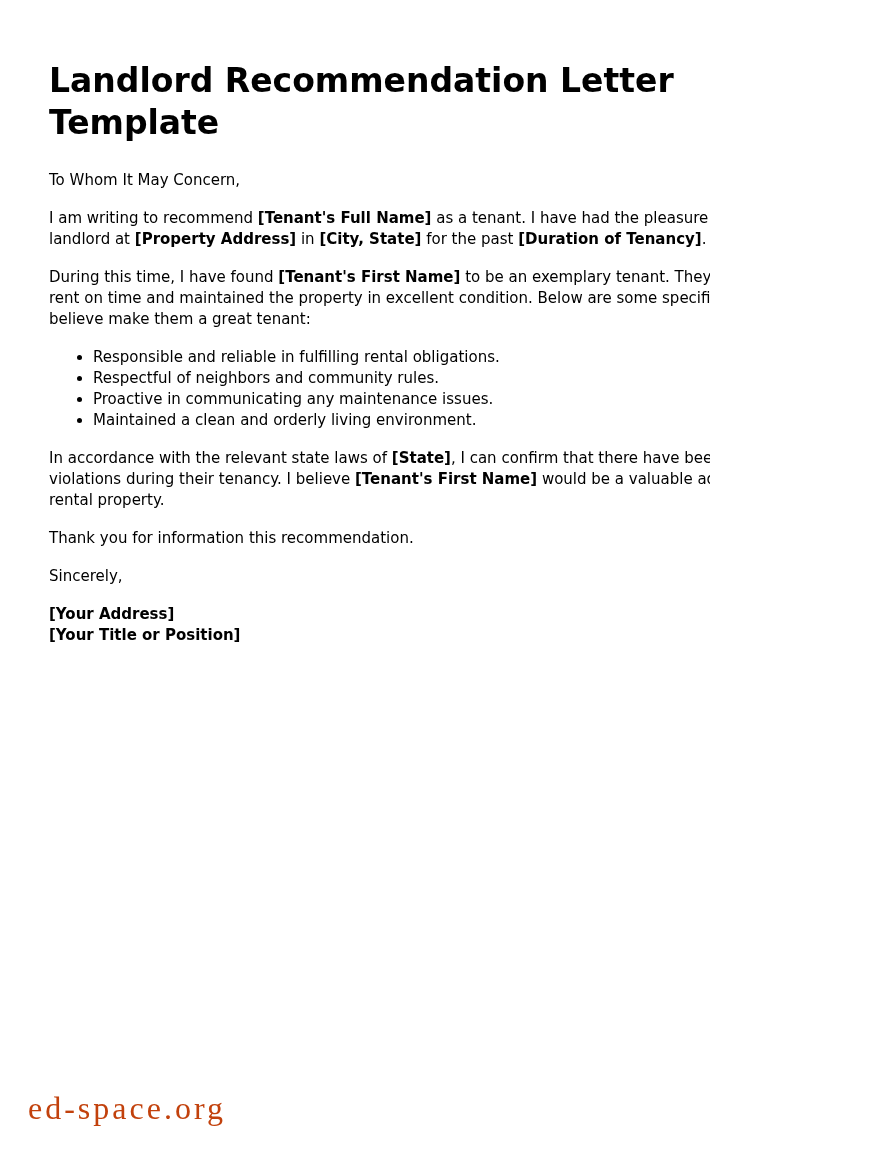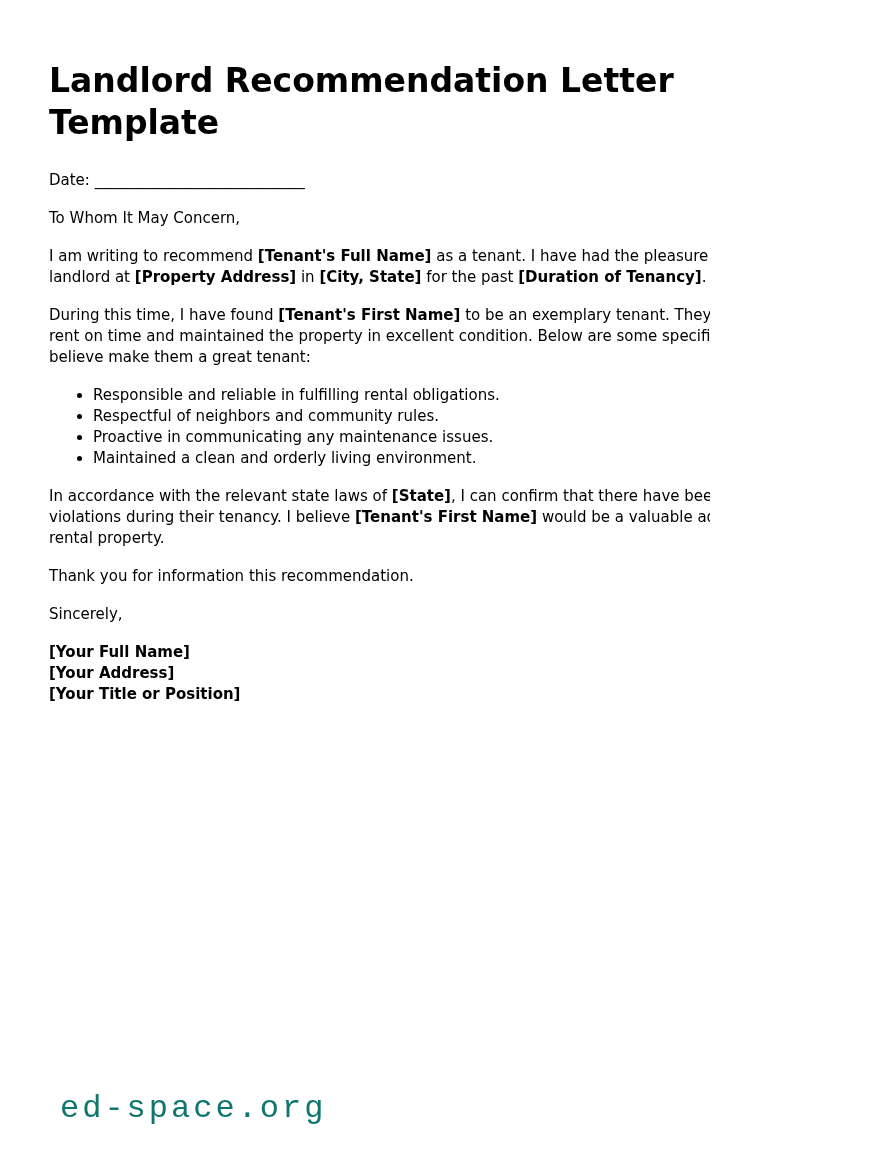--- a/index.html
+++ b/index.html
@@ -50,37 +50,35 @@
     margin: 0;
   }
   .sig-line {
     font-size: 15px;
     line-height: 21px;
   }
   .watermark {
     position: absolute;
     left: 28px;
     top: 1090px;
-    font-family: Liberation Mono, monospace;
+    font-family: Liberation Serif, serif;
     font-size: 32px;
     letter-spacing: 3px;
-    color: #0f766e;
+    color: #c2410c;
     white-space: nowrap;
-    margin-left: 32px;
   }
 </style>
 </head>
 <body>
 
 <div class="page">
   <div class="content">
 
     <h1 class="doc-title">Landlord Recommendation Letter Template</h1>
 
-    <p class="body-text"><span>Date: </span><span>____________________________</span></p>
 
     <p class="body-text">To Whom It May Concern,</p>
 
     <p class="body-text"><span>I am writing to recommend </span><b>[Tenant's Full Name]</b><span> as a tenant. I have had the pleasure of being their landlord at </span><b>[Property Address]</b><span> in </span><b>[City, State]</b><span> for the past </span><b>[Duration of Tenancy]</b><span>.</span></p>
 
     <p class="body-text"><span>During this time, I have found </span><b>[Tenant's First Name]</b><span> to be an exemplary tenant. They consistently paid rent on time and maintained the property in excellent condition. Below are some specific qualities that I believe make them a great tenant:</span></p>
 
     <ul class="qualities">
         <li>Responsible and reliable in fulfilling rental obligations.</li>
         <li>Respectful of neighbors and community rules.</li>
@@ -89,21 +87,20 @@
       </ul>
 
     <p class="body-text"><span>In accordance with the relevant state laws of </span><b>[State]</b><span>, I can confirm that there have been no lease violations during their tenancy. I believe </span><b>[Tenant's First Name]</b><span> would be a valuable addition to any rental property.</span></p>
 
 
     <p class="body-text">Thank you for information this recommendation.</p>
 
     <p class="body-text">Sincerely,</p>
 
     <div class="signature-block">
-        <div class="sig-line">[Your Full Name]</div>
         <div class="sig-line">[Your Address]</div>
         <div class="sig-line">[Your Title or Position]</div>
       </div>
 
   </div>
 
   <div class="watermark">ed-space.org</div>
 </div>
 
 </body></html>

